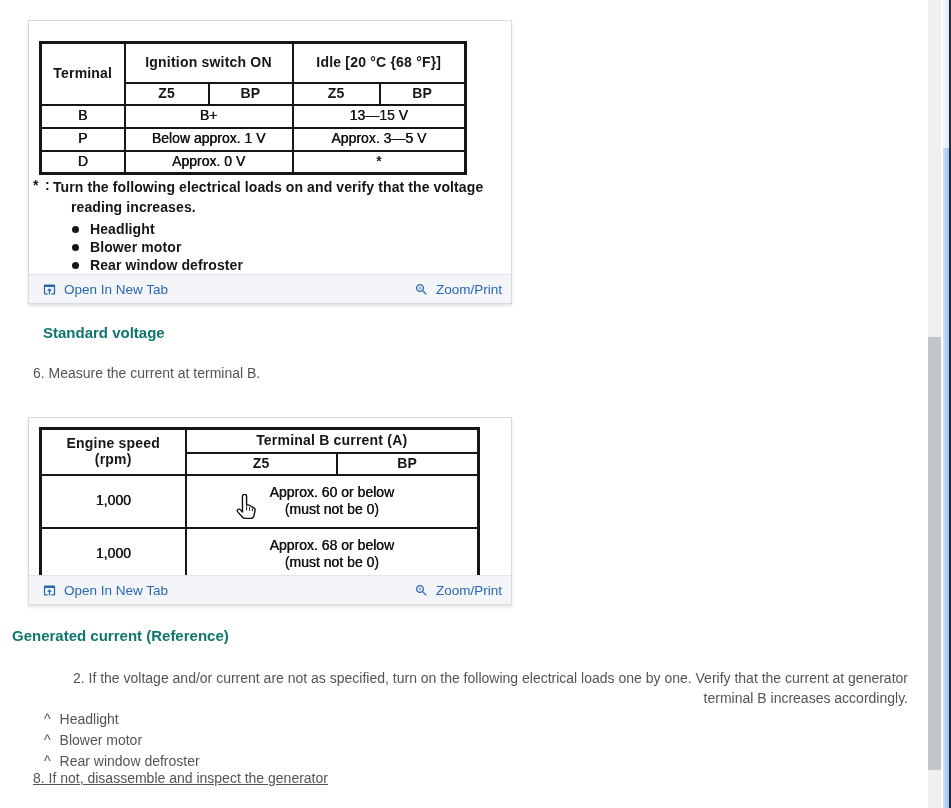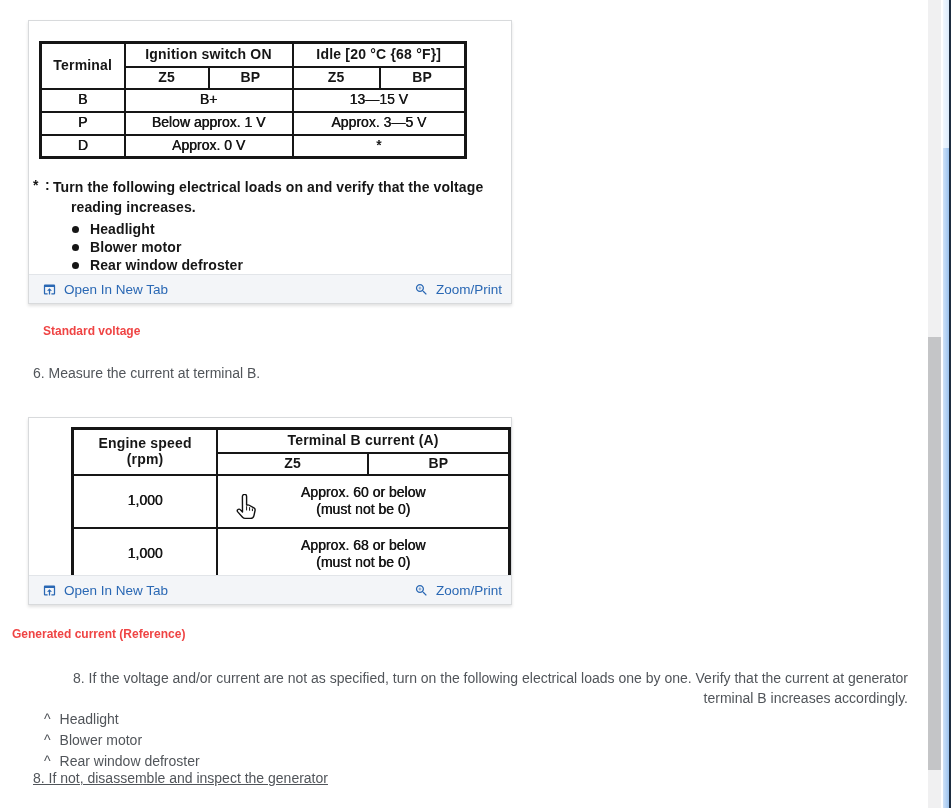--- a/index.html
+++ b/index.html
@@ -22,24 +22,24 @@
     border-collapse:collapse;border:3px solid #161616;position:absolute;
     color:#161616;
   }
   .scan-table th,.scan-table td{
     border:2px solid #161616;text-align:center;vertical-align:middle;
     padding:0 2px;font-size:14px;line-height:1.12;
   }
   .scan-table th{font-weight:700;letter-spacing:.2px;}
   .scan-table td.val{font-weight:400;text-shadow:.45px 0 currentColor;}
   #table-voltage{left:10px;top:20px;}
-  #table-voltage .r-h1{height:24px;}
+  #table-voltage .r-h1{height:40px;}
   #table-voltage .r-h2{height:22px;}
   #table-voltage .r-data{height:23px;}
-  #table-current{left:10px;top:9px;margin-left:32px;}
+  #table-current{left:10px;top:9px;}
   #table-current .r-h1{height:24px;}
   #table-current .r-h2{height:22px;}
   #table-current .r-data2{height:53px;}
   #table-current td.val2{font-weight:400;text-shadow:.45px 0 currentColor;line-height:17px;}
 
   
   .footnote{
     position:absolute;left:4px;top:156px;width:468px;
     font-size:14px;font-weight:700;color:#161616;letter-spacing:.1px;
   }
@@ -58,21 +58,21 @@
     display:flex;align-items:center;justify-content:space-between;
     padding:0 9px 0 13px;box-sizing:border-box;
   }
   .link{
     display:flex;align-items:center;gap:7px;color:#2a68b4;
     font-size:13.5px;cursor:pointer;white-space:nowrap;
   }
   .link svg{fill:#2a68b4;flex:none;}
 
   
-  .caption{position:absolute;font-size:12px;font-weight:700;color:#ef4444;}
+  .caption{position:absolute;font-size:15px;font-weight:700;color:#0f766e;}
   #caption-voltage{left:43px;top:324px;}
   #caption-current{left:12px;top:627px;}
   .step{position:absolute;font-size:14px;color:#51555a;text-align:right;}
   #step6{left:33px;top:365px;}
   #step7{left:28px;top:668px;width:880px;line-height:20px;text-indent:3px;}
   #step7-items{position:absolute;left:44px;top:709px;}
   .s7item{height:20px;margin-bottom:1px;display:flex;gap:9px;font-size:14px;color:#51555a;align-items:center;}
   .s7marker{color:#51555a;}
   #step8{left:33px;top:770px;text-decoration:underline;}
 
@@ -220,21 +220,21 @@
       <svg width="15" height="15" viewBox="0 0 24 24">
         <path d="M15.5 14h-.79l-.28-.27C15.41 12.59 16 11.11 16 9.5 16 5.91 13.09 3 9.5 3S3 5.91 3 9.5 5.91 16 9.5 16c1.61 0 3.09-.59 4.23-1.57l.27.28v.79l5 4.99L20.49 19l-4.99-5zm-6 0C7.01 14 5 11.99 5 9.5S7.01 5 9.5 5 14 7.01 14 9.5 11.99 14 9.5 14zm2.5-4h-2v2H9v-2H7V9h2V7h1v2h2v1z"></path>
       </svg>
       <span>Zoom/Print</span>
     </div>
   </div>
 </div>
 
 <div class="caption" id="caption-current">Generated current (Reference)</div>
 
-<div class="step" id="step7">8. If the voltage and/or current are not as specified, turn on the following electrical loads one by one. Verify that the current at generator terminal B increases accordingly.</div>
+<div class="step" id="step7">2. If the voltage and/or current are not as specified, turn on the following electrical loads one by one. Verify that the current at generator terminal B increases accordingly.</div>
 
 <div id="step7-items">
   <div class="s7item">
     <span class="s7marker">^</span>
     <span>Headlight</span>
   </div>
   <div class="s7item">
     <span class="s7marker">^</span>
     <span>Blower motor</span>
   </div>

